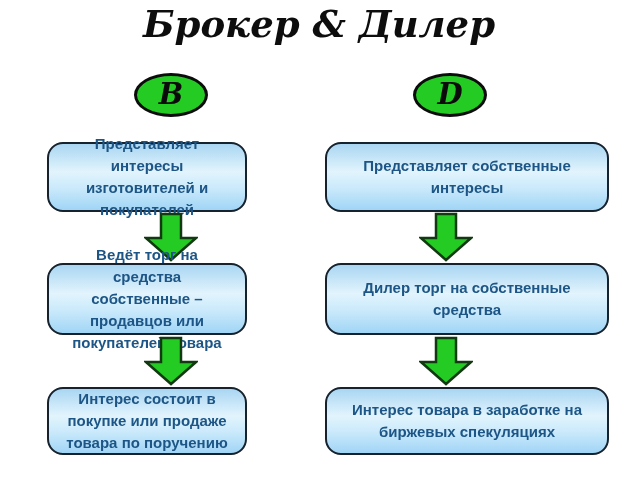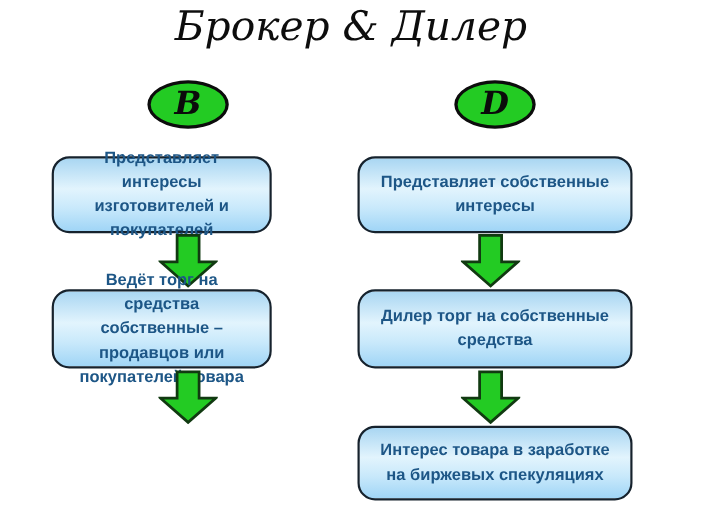--- a/index.html
+++ b/index.html
@@ -8,21 +8,21 @@
     width:638px;height:479px;
     background:#ffffff;
     overflow:hidden;
     font-family:"Liberation Sans", sans-serif;
   }
   .slide-title{
     position:absolute;top:0;left:0;width:100%;
     text-align:center;
     font-family:"DejaVu Serif", serif;
     font-style:italic;
-    font-weight:normal;
+    font-weight:bold;
     font-size:37px;
     line-height:48px;
     color:var(--title-color);
   }
   .oval{
     position:absolute;
     width:74px;height:44px;
     background:var(--accent-green);
     border:3px solid #0c0c0c;
     border-radius:50%;
@@ -51,21 +51,21 @@
       var(--box-grad-bottom) 100%);
     display:flex;align-items:center;justify-content:center;
     text-align:center;
     padding:4px 13px;
     color:var(--box-text);
     font-size:15px;
     font-weight:bold;
     line-height:22px;
   }
   .col-l{left:47px;width:200px;}
-  .col-r{left:325px;width:250px;}
+  .col-r{left:325px;width:284px;}
   .row-1{top:142px;height:70px;}
   .row-2{top:263px;height:72px;}
   .row-3{top:387px;height:68px;}
   .arrow{
     position:absolute;
     width:54px;height:50px;
   }
   .arrow polygon{
     fill:var(--accent-green);
     stroke:var(--arrow-outline);
@@ -97,20 +97,23 @@
   </svg>
 
   <div class="flow-box col-l row-2">
     <span>Ведёт торг на средства собственные – продавцов или покупателей товара</span>
   </div>
 
   <svg class="arrow ar-l ar-row-2" viewBox="0 0 54 50">
     <polygon points="17,2 37,2 37,26 52,26 27,48 2,26 17,26"></polygon>
   </svg>
 
+  <div class="flow-box col-l row-3">
+    <span>Интерес состоит в покупке или продаже товара по поручению</span>
+  </div>
 
   <div class="oval oval-right">
     <span class="letter">D</span>
   </div>
 
   <div class="flow-box col-r row-1">
     <span>Представляет собственные интересы</span>
   </div>
 
   <svg class="arrow ar-r ar-row-1" viewBox="0 0 54 50">

